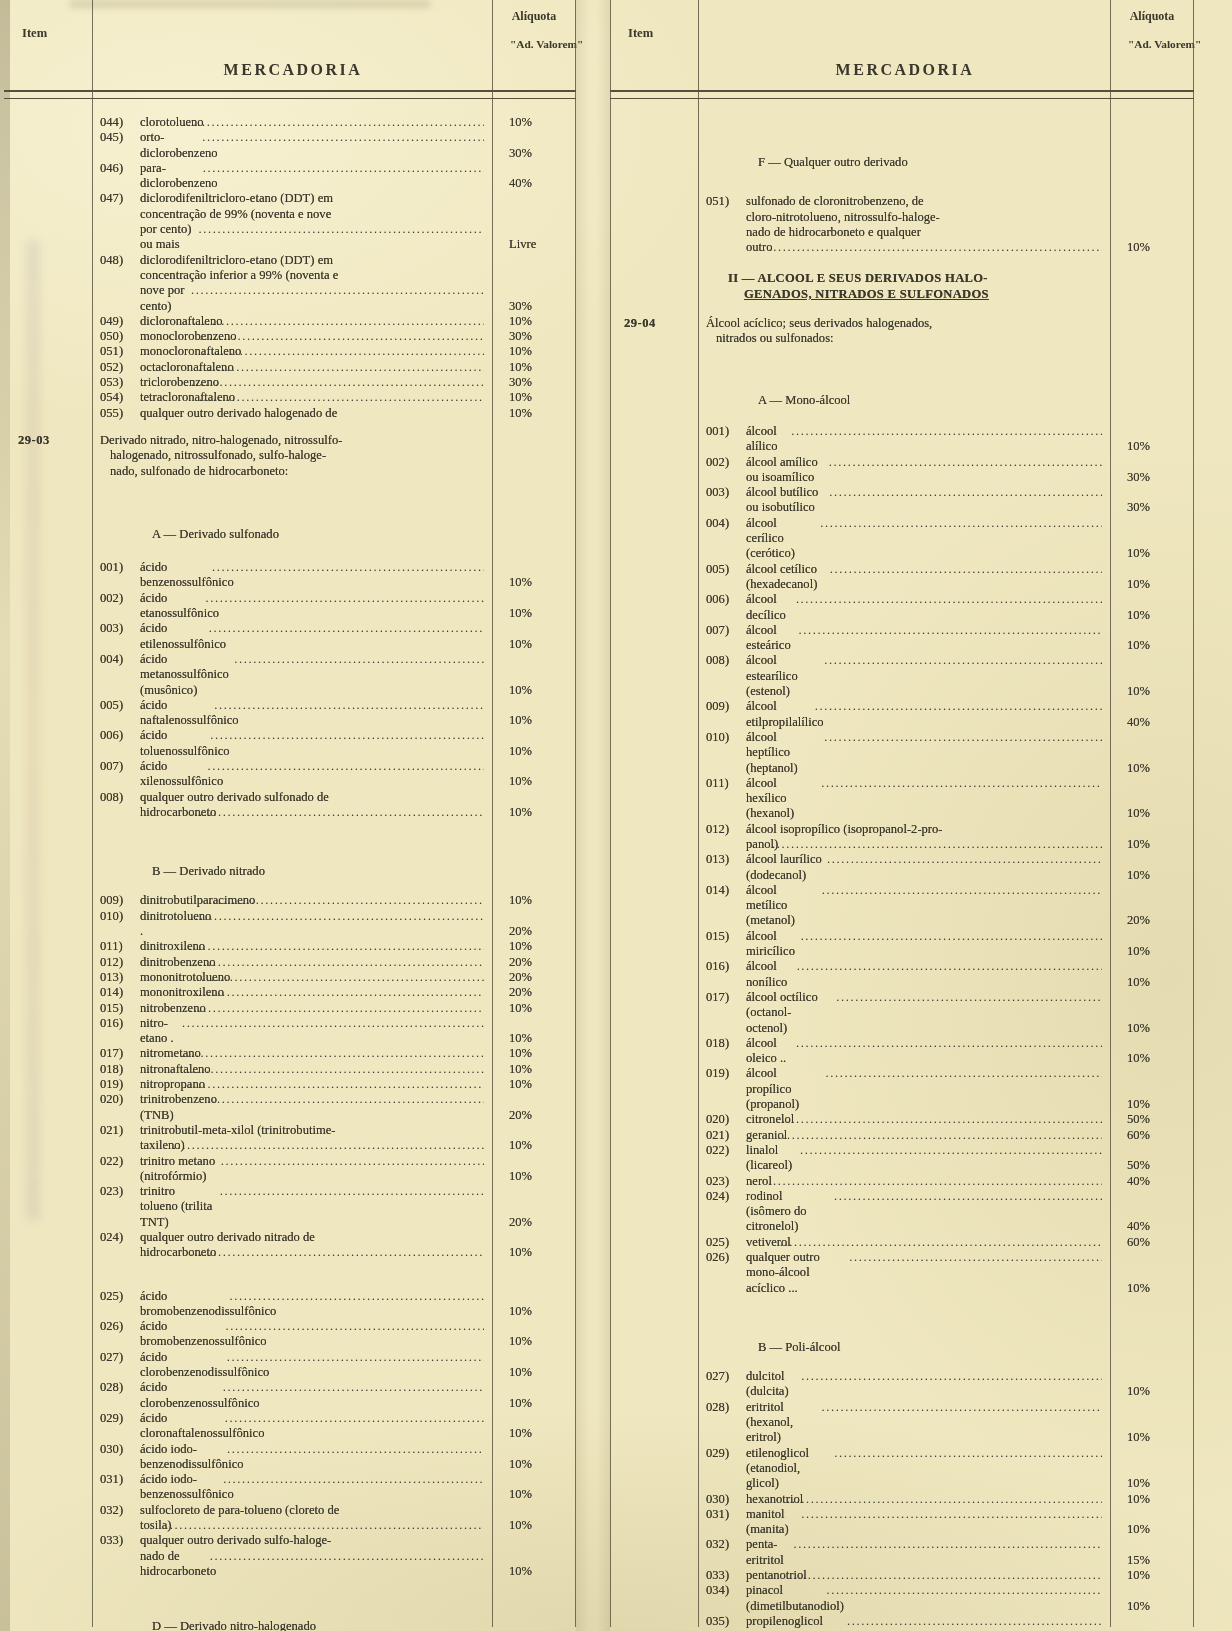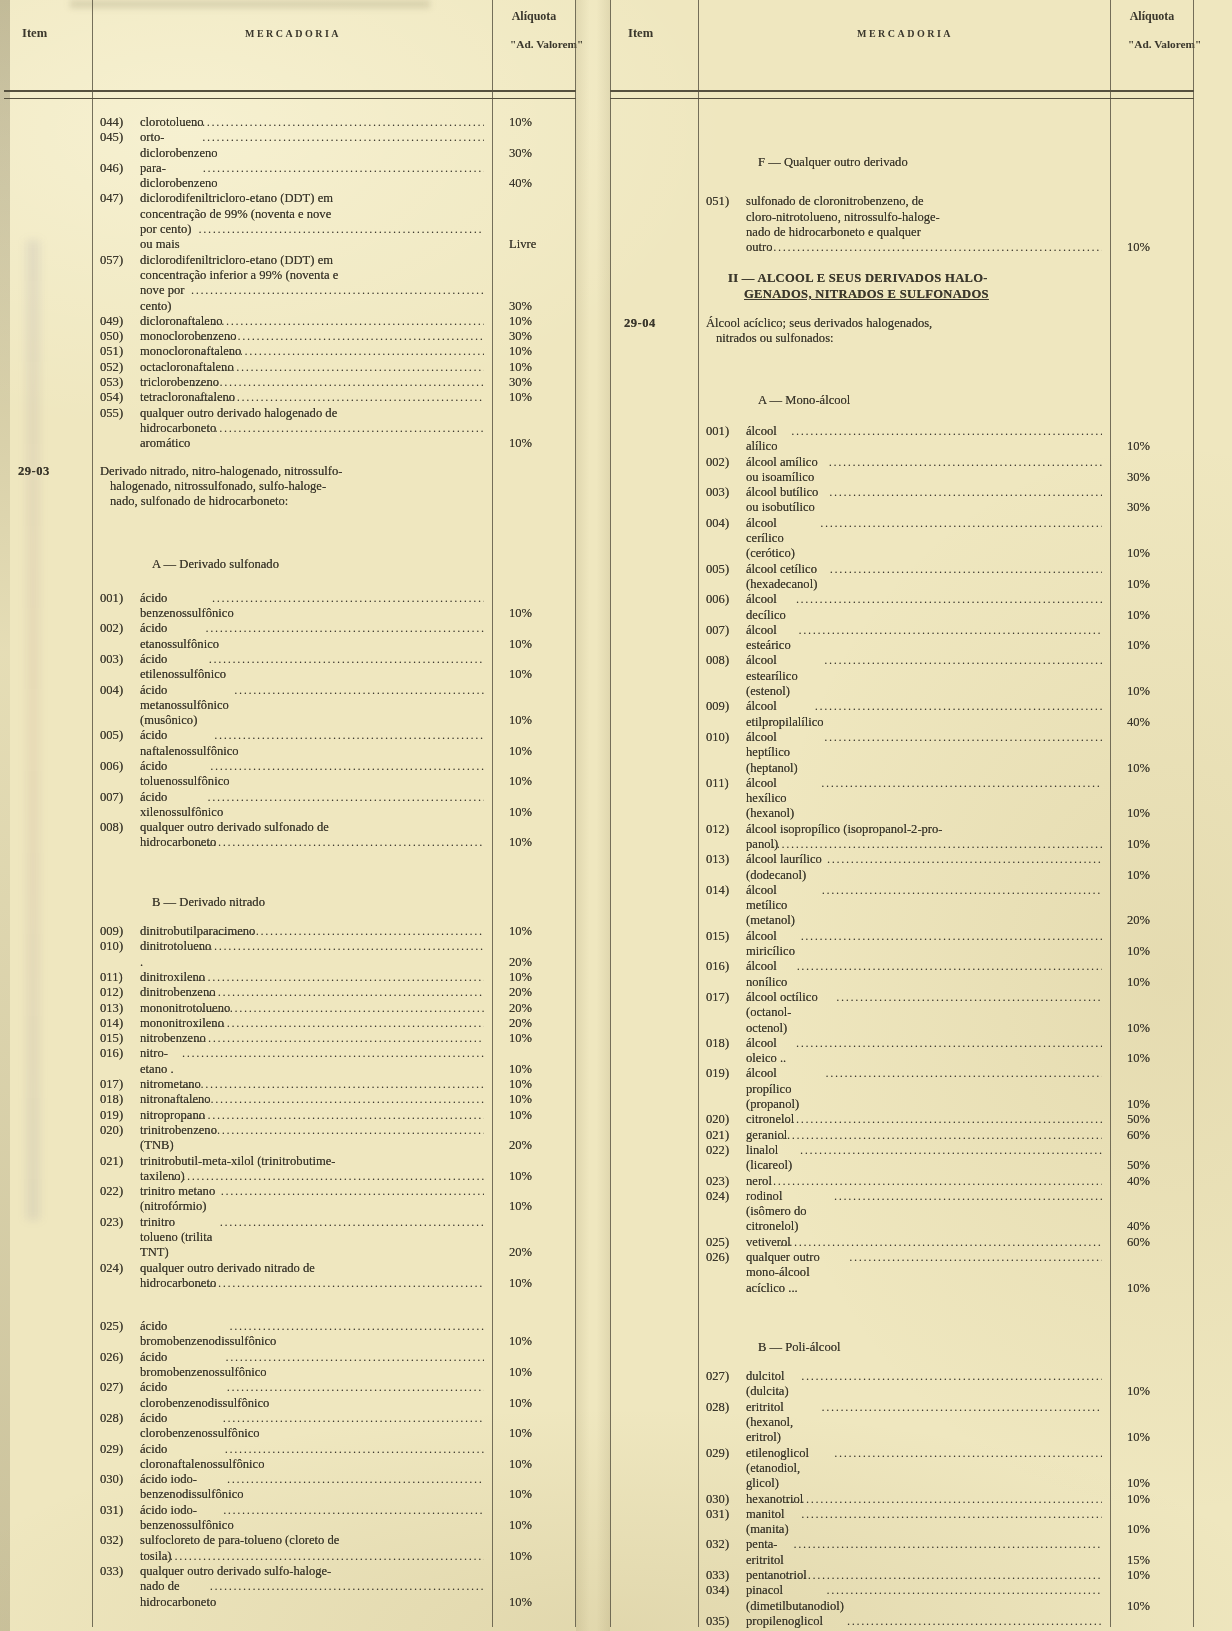--- a/index.html
+++ b/index.html
@@ -37,21 +37,21 @@
   .vline{position:absolute;top:0;bottom:4px;width:1px;background:var(--rule);opacity:.8;}
   .half .v-a{left:88px;}
   .half.left .v-b{left:488px;}
   .half.left .v-c{left:571px;}
   .half.right .v-0{left:0;}
   .half.right .v-b{left:500px;}
   .half.right .v-c{left:583px;}
 
   .head{display:grid;grid-template-columns:88px 1fr 84px;height:90px;}
   .head .c-item{padding:26px 0 0 18px;font-weight:bold;}
-  .head .c-merc{padding-top:26px;text-align:center;font-weight:bold;letter-spacing:2.5px;font-size:10px;}
+  .head .c-merc{padding-top:26px;text-align:center;font-weight:bold;letter-spacing:2.5px;font-size:16px;margin-top:36px;}
   .head .c-rate{text-align:center;padding:10px 18px 0;font-weight:bold;font-size:12px;line-height:1;display:block;}
   .head .aliq2{margin-top:17px;font-size:11.3px;font-weight:bold;white-space:nowrap;}
   .rules{height:6px;border-top:2px solid var(--rule);border-bottom:1px solid var(--rule);}
 
   .colbody{padding-top:16px;}
   .row{display:grid;grid-template-columns:88px 1fr 84px;margin:0;}
   .c-item{padding-left:14px;}
   .c-merc{padding:0 6px 0 8px;min-width:0;}
   .c-rate{display:flex;align-items:flex-end;padding-left:17px;}
   .code{font-weight:bold;letter-spacing:.5px;text-align:right;}
@@ -148,21 +148,21 @@
             </div>
           </div>
           <div class="c-rate">
             <span class="rate">Livre</span>
           </div>
         </div>
         <div class="row entry">
           <div class="c-item"></div>
           <div class="c-merc">
             <div class="line">
-              <span class="num">057)</span>
+              <span class="num">048)</span>
               <span class="t">diclorodifeniltricloro-etano (DDT) em</span>
             </div>
             <div class="line cont">
               <span class="t">concentração inferior a 99% (noventa e</span>
             </div>
             <div class="line cont">
               <span class="t">nove por cento)</span>
               <span class="lead"></span>
             </div>
           </div>
@@ -247,24 +247,20 @@
           <div class="c-rate">
             <span class="rate">10%</span>
           </div>
         </div>
         <div class="row entry">
           <div class="c-item"></div>
           <div class="c-merc">
             <div class="line">
               <span class="num">055)</span>
               <span class="t">qualquer outro derivado halogenado de</span>
-            </div>
-            <div class="line cont">
-              <span class="t">hidrocarboneto aromático</span>
-              <span class="lead"></span>
             </div>
           </div>
           <div class="c-rate">
             <span class="rate">10%</span>
           </div>
         </div>
         <div class="gap" style="height: 12px;"></div>
         <div class="row item">
           <div class="c-item"><span class="code">29-03</span></div>
           <div class="c-merc">

